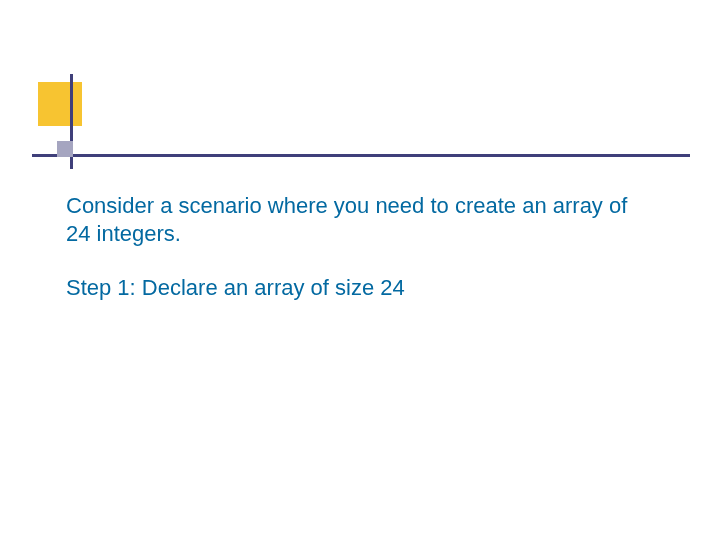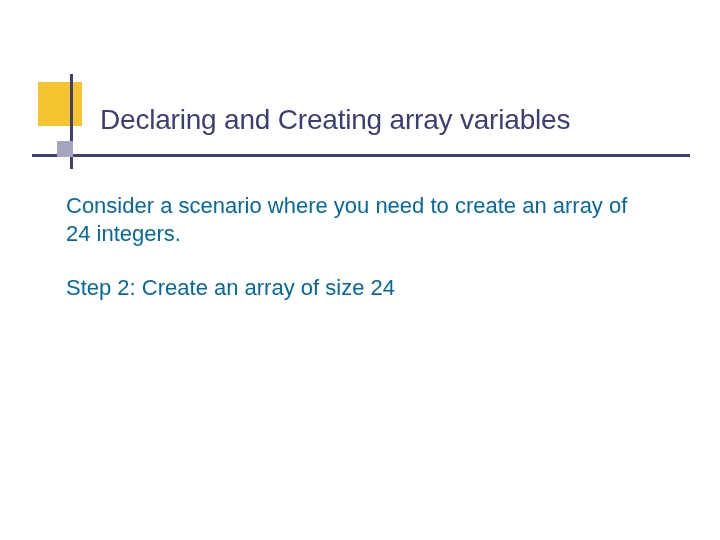--- a/index.html
+++ b/index.html
@@ -82,20 +82,19 @@
 </style>
 </head>
 <body>
 
 <div class="slide">
   <div class="deco-bg-box"></div>
   <div class="deco-h-line"></div>
   <div class="deco-v-line"></div>
   <div class="deco-small-box"></div>
 
-  <div class="title">Declaring and Creating array variables</div>
 
   <div class="body">
     <p>Consider a scenario where you need to create an array of 24 integers.</p>
     <div class="spacer"></div>
-    <p>Step 2: Create an array of size 24</p>
+    <p>Step 1: Declare an array of size 24</p>
   </div>
 </div>
 
 </body></html>

